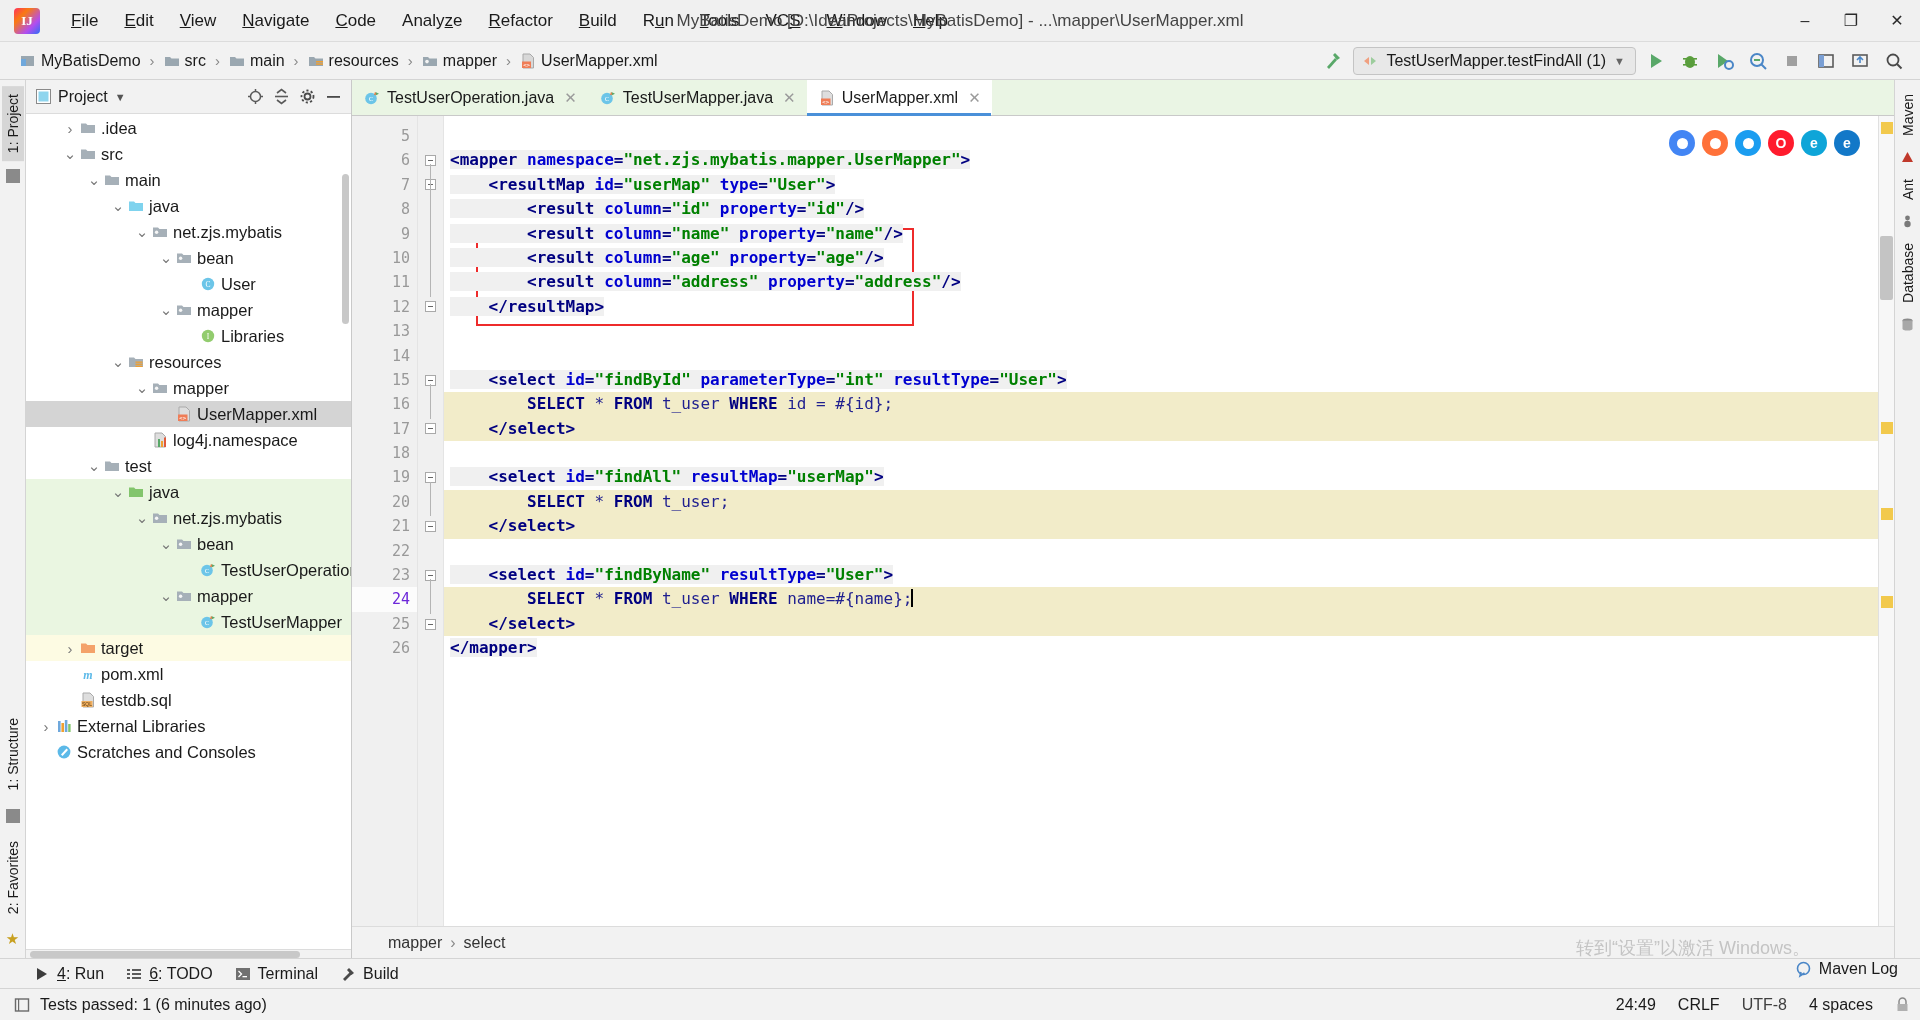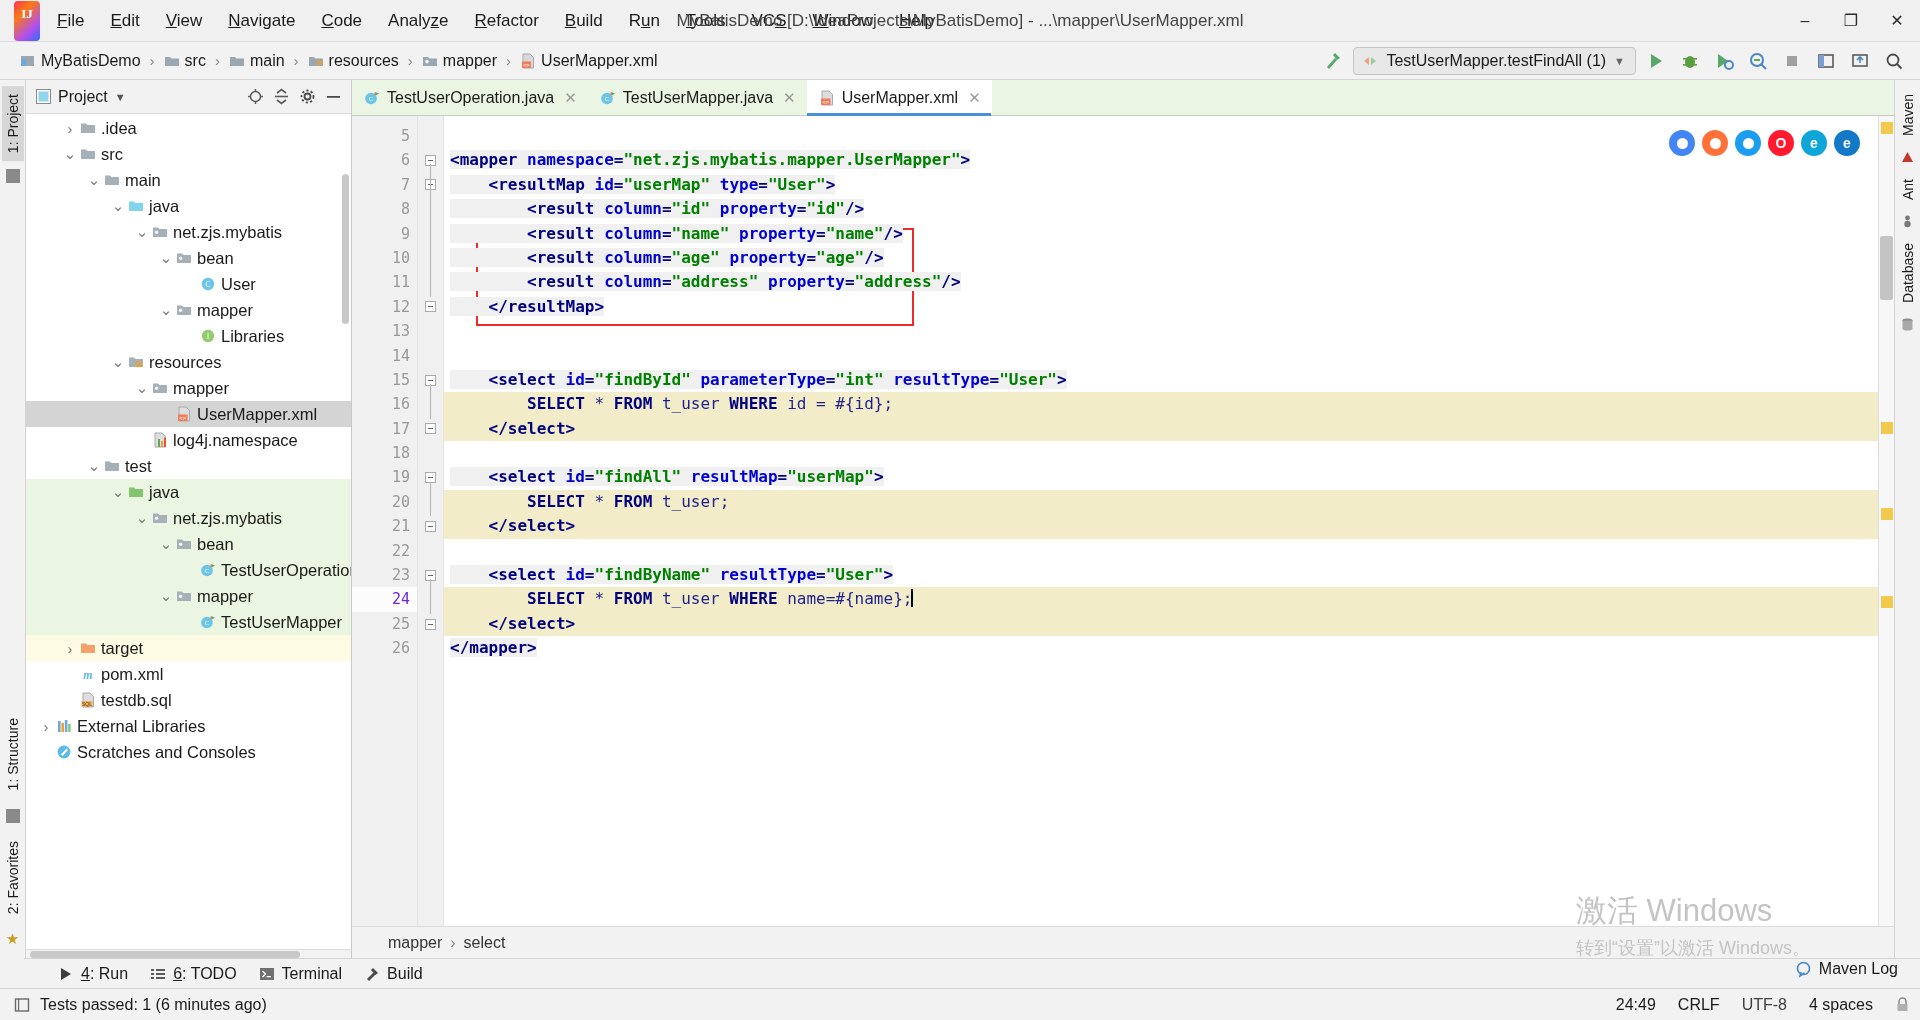--- a/index.html
+++ b/index.html
@@ -11,21 +11,21 @@
     color:#1a1a1a;
     -webkit-font-smoothing: antialiased;
   }
   .app { position:relative; width:1920px; height:1020px; display:flex; flex-direction:column; }
 
   
   .titlebar {
     height:42px; background:#f0f0f0; display:flex; align-items:center;
     border-bottom:1px solid #dcdcdc; flex:0 0 42px; position:relative;
   }
-  .app-logo { width:26px; height:40px; margin:0 4px 0 14px; position:relative; flex:0 0 26px; }
+  .app-logo { width:26px; height:26px; margin:0 18px 0 14px; position:relative; flex:0 0 26px; }
   .app-logo .sq { position:absolute; inset:0; border-radius:4px;
     background:linear-gradient(135deg,#fe315d 0%,#f97a12 30%,#b24df0 70%,#2d6ef5 100%); }
   .app-logo .ij { position:absolute; inset:5px 6px; color:#fff; font-weight:bold; font-size:13px;
     font-family:"Liberation Serif", serif; text-align:center; line-height:16px;}
   .menubar { display:flex; align-items:center; gap:0px; }
   .menubar .mi {
     padding:5px 13px; font-size:17px; color:#1a1a1a; cursor:default; white-space:nowrap;
   }
   .mi u { text-decoration:underline; }
   .win-title {
@@ -145,21 +145,21 @@
      background:rgba(255,255,255,.9); padding:4px 8px; border-radius:4px;}
   .bico { width:26px; height:26px; border-radius:50%; display:flex; align-items:center;
      justify-content:center; font-size:14px; color:#fff; font-weight:bold;}
 
   
   .ed-crumbs { height:32px; flex:0 0 32px; background:#f2f2f2; border-top:1px solid #dcdcdc;
       display:flex; align-items:center; padding-left:36px; gap:8px; font-size:16px; color:#333;}
 
   
   .toolwin-bar { height:30px; flex:0 0 30px; background:#f2f2f2; border-top:1px solid #d4d4d4;
-     display:flex; align-items:center; gap:22px; padding-left:34px; font-size:16px;margin-left:24px;}
+     display:flex; align-items:center; gap:22px; padding-left:34px; font-size:16px;}
   .twb { display:flex; align-items:center; gap:7px; cursor:default;}
   .statusbar { height:32px; flex:0 0 32px; background:#f2f2f2; border-top:1px solid #d4d4d4;
      display:flex; align-items:center; padding:0 10px 0 14px; font-size:16px; color:#1a1a1a; gap:10px;}
   .sb-right { margin-left:auto; display:flex; align-items:center; gap:22px; }
   .sb-item { cursor:default; }
 
   .watermark { position:absolute; right:110px; bottom:60px; text-align:left; color:#c4c4c4;
      pointer-events:none; }
   .watermark .l1 { font-size:31px; }
   .watermark .l2 { font-size:18px; margin-top:4px;}
@@ -910,17 +910,16 @@
     <span>
       <svg width="17" height="17" viewBox="0 0 17 17">
           <circle cx="8.5" cy="7.5" r="6" fill="none" stroke="#4a86c7" stroke-width="1.6"></circle>
           <path d="M6 11 L5 15 L9.5 12" fill="none" stroke="#4a86c7" stroke-width="1.6"></path>
         </svg>
     </span>
     <span>Maven Log</span>
   </div>
 
   <div class="watermark">
-    <div class="l1">激活 Windows</div>
     <div class="l2">转到“设置”以激活 Windows。</div>
   </div>
 
 </div>
 
 </body></html>

